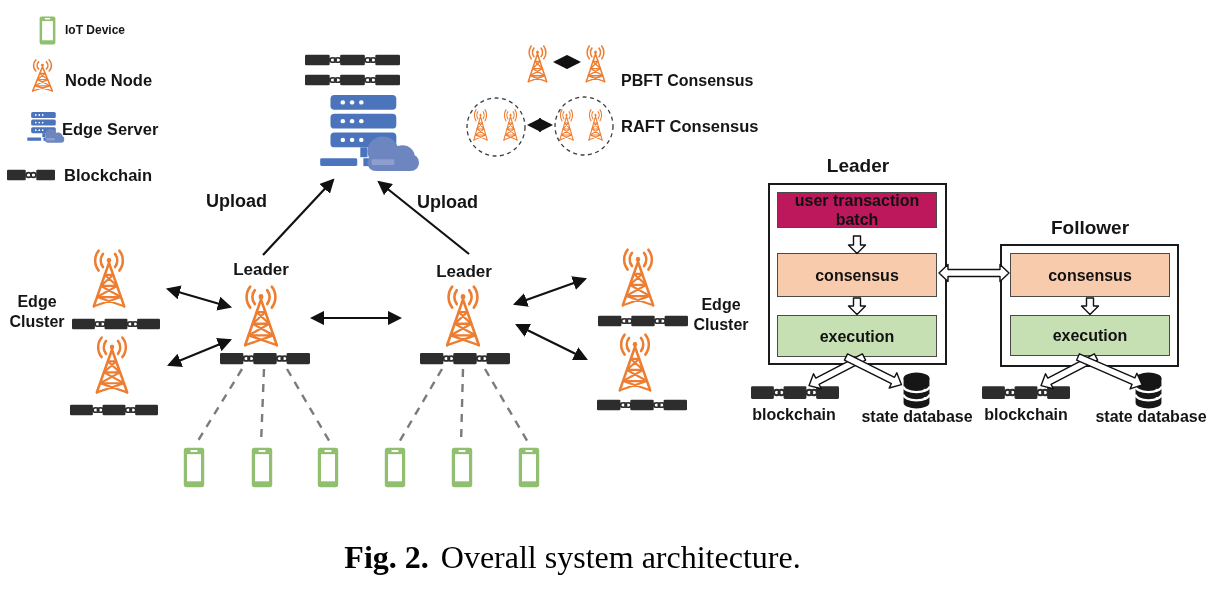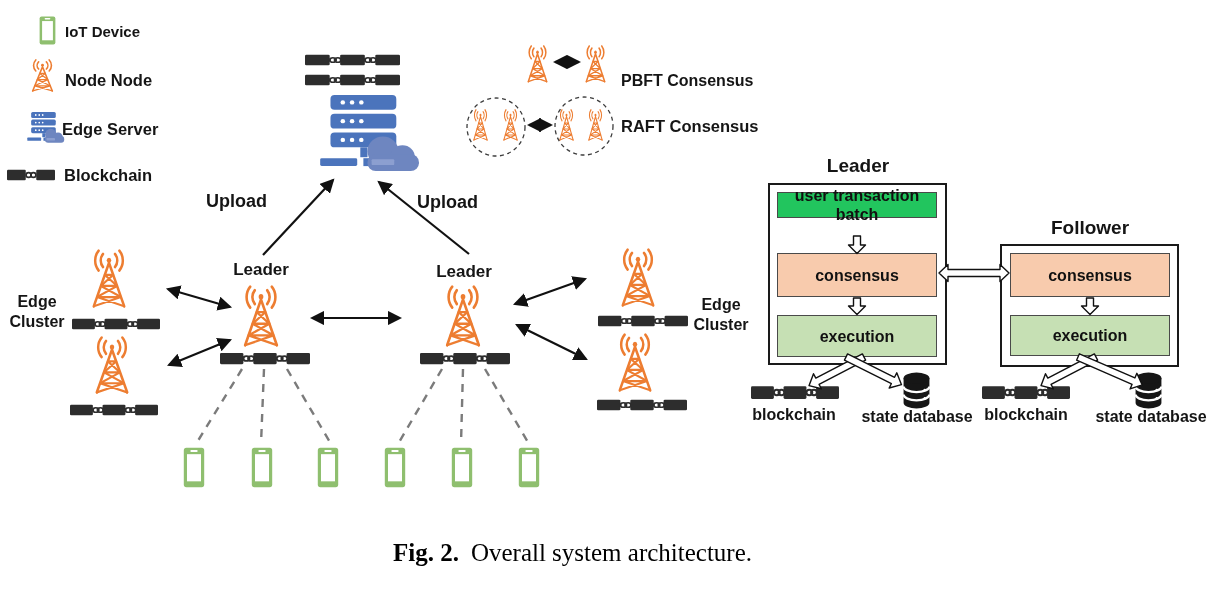--- a/index.html
+++ b/index.html
@@ -7,21 +7,21 @@
          font-family:"Liberation Sans",sans-serif;}
   .icon{position:absolute;z-index:10;}
   .lbl{position:absolute;z-index:20;font-weight:bold;color:#151515;white-space:nowrap;}
   .ctr{text-align:center;white-space:normal;}
   .innerbox{position:absolute;z-index:15;box-sizing:border-box;border:1.7px solid #4a4a4a;
             display:flex;align-items:center;justify-content:center;text-align:center;
             font-weight:bold;font-size:16px;line-height:19px;color:#111;}
   .outerbox{position:absolute;z-index:5;box-sizing:border-box;border:2.2px solid #1a1a1a;background:#fff;}
   #overlay{position:absolute;left:0;top:0;z-index:30;pointer-events:none;}
   #caption{position:absolute;left:0;top:539px;width:1145px;text-align:center;z-index:20;
-           font-family:"Liberation Serif","DejaVu Serif",serif;font-size:25px;color:#000;}
+           font-family:"Liberation Serif","DejaVu Serif",serif;font-size:32px;color:#000;}
   #caption .figlab{font-weight:bold;margin-right:12px;}
 </style>
 </head>
 <body>
 
 <div id="stage">
 
   <svg width="0" height="0" style="position:absolute" aria-hidden="true">
     <defs>
       <symbol id="sym-tower" viewBox="0 0 60 66" preserveAspectRatio="none">
@@ -97,21 +97,21 @@
         <path d="M2.5 14 A12.5 5.5 0 0 0 27.5 14 M2.5 22 A12.5 5.5 0 0 0 27.5 22" fill="none" stroke="#fff" stroke-width="2.2"></path>
         <circle cx="23" cy="17.5" r="1.2" fill="#fff"></circle>
         <circle cx="23" cy="25.5" r="1.2" fill="#fff"></circle>
       </symbol>
     </defs>
   </svg>
 
   <svg class="icon" style="left:39px;top:16px;width:17px;height:29px">
       <use href="#sym-phone" width="100%" height="100%"></use>
     </svg>
-  <div class="lbl" style="left:65px;top:23px;font-size:15px">IoT Device</div>
+  <div class="lbl" style="left:65px;top:23px;font-size:12px">IoT Device</div>
 
   <svg class="icon" style="left:27px;top:59px;width:31px;height:34px">
       <use href="#sym-tower" width="100%" height="100%"></use>
     </svg>
   <div class="lbl" style="left:65px;top:71px;font-size:16.5px">Node Node</div>
 
   <svg class="icon" style="left:25px;top:112px;width:40px;height:32px">
       <use href="#sym-cloudserver" width="100%" height="100%"></use>
     </svg>
   <div class="lbl" style="left:62px;top:120px;font-size:16.5px">Edge Server</div>
@@ -214,21 +214,21 @@
     </svg>
   <svg class="icon" style="left:451px;top:447px;width:22px;height:41px">
       <use href="#sym-phone" width="100%" height="100%"></use>
     </svg>
   <svg class="icon" style="left:518px;top:447px;width:22px;height:41px">
       <use href="#sym-phone" width="100%" height="100%"></use>
     </svg>
 
   <div class="lbl ctr" style="left:770px;top:155px;width:176px;font-size:19px">Leader</div>
   <div class="outerbox" style="left:768px;top:183px;width:179px;height:182px"></div>
-  <div class="innerbox" style="left:777px;top:192px;width:160px;height:26px;background:#22c55e">user transaction batch</div>
+  <div class="innerbox" style="left:777px;top:192px;width:160px;height:36px;background:#be185d">user transaction batch</div>
   <div class="innerbox" style="left:777px;top:253px;width:160px;height:44px;background:#F8CBAD">consensus</div>
   <div class="innerbox" style="left:777px;top:315px;width:160px;height:42px;background:#C6E0B4">execution</div>
 
   <div class="lbl ctr" style="left:1002px;top:217px;width:176px;font-size:19px">Follower</div>
   <div class="outerbox" style="left:1000px;top:244px;width:179px;height:123px"></div>
   <div class="innerbox" style="left:1010px;top:253px;width:160px;height:44px;background:#F8CBAD">consensus</div>
   <div class="innerbox" style="left:1010px;top:315px;width:160px;height:41px;background:#C6E0B4">execution</div>
 
   <svg class="icon" style="left:751px;top:384px;width:88px;height:17px">
       <use href="#sym-chain3" width="100%" height="100%"></use>

